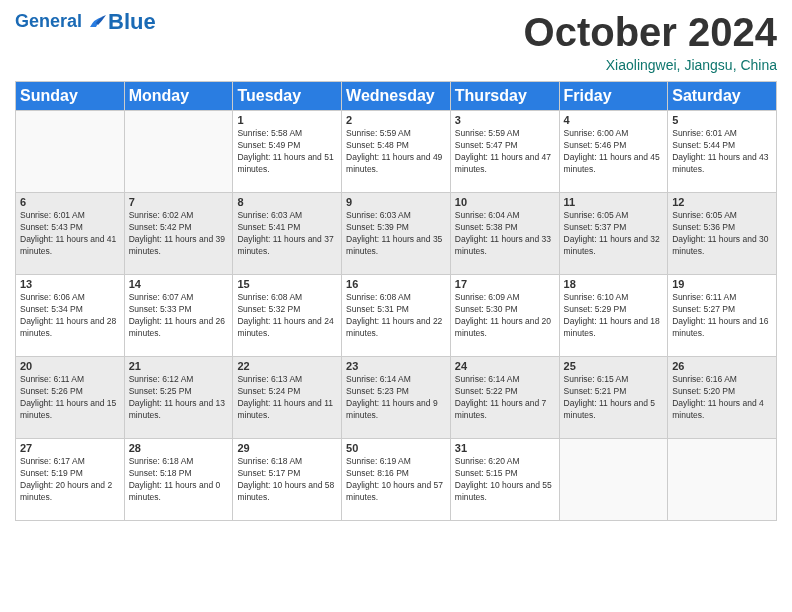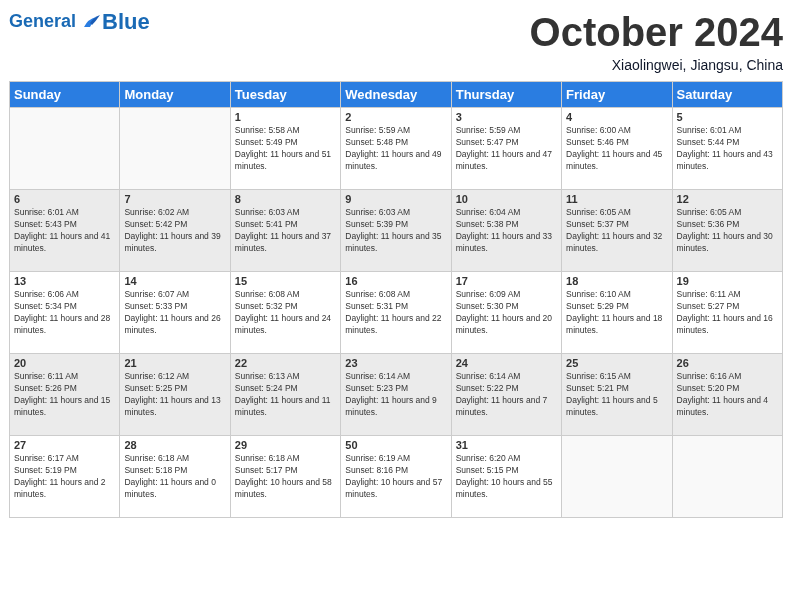--- a/index.html
+++ b/index.html
@@ -7,21 +7,21 @@
       font-family: Arial, sans-serif;
       background: #f5f5f5;
       width: 792px;
       height: 612px;
       overflow: hidden;
     }
     .page {
       width: 792px;
       height: 612px;
       background: #fff;
-      padding: 10px 9px;
+      padding: 10px 15px;
     }
     .header {
       display: flex;
       justify-content: space-between;
       align-items: flex-start;
       margin-bottom: 8px;
     }
     .logo {
       display: flex;
       align-items: center;
@@ -29,32 +29,32 @@
     .title-section {
       text-align: right;
     }
     .calendar-title {
       font-size: 40px;
       font-weight: bold;
       color: #333;
     }
     .calendar-subtitle {
       font-size: 14px;
-      color: #0f172a;
+      color: #0f766e;
       margin-top: 2px;
     }
     table {
       width: 100%;
       border-collapse: collapse;
       table-layout: fixed;
     }
     th {
       background-color: #2a7de1;
       color: #fff;
-      font-size: 13px;
+      font-size: 16px;
       padding: 5px 4px;
       text-align: left;
       border: 1px solid #ccc;
     }
     td {
       border: 1px solid #ccc;
       vertical-align: top;
       padding: 3px 4px;
       font-size: 9px;
       color: #333;
@@ -337,21 +337,21 @@
           <span>Daylight: 11 hours and 4 minutes.</span>
         </div>
       </td>
         </tr>
         <tr>
           <td>
         <span class="day-number">27</span>
         <div class="day-info">
           <span>Sunrise: 6:17 AM</span><br>
           <span>Sunset: 5:19 PM</span><br>
-          <span>Daylight: 11 hours and 2 minutes.</span>
+          <span>Daylight: 20 hours and 2 minutes.</span>
         </div>
       </td>
           <td>
         <span class="day-number">28</span>
         <div class="day-info">
           <span>Sunrise: 6:18 AM</span><br>
           <span>Sunset: 5:18 PM</span><br>
           <span>Daylight: 11 hours and 0 minutes.</span>
         </div>
       </td>

